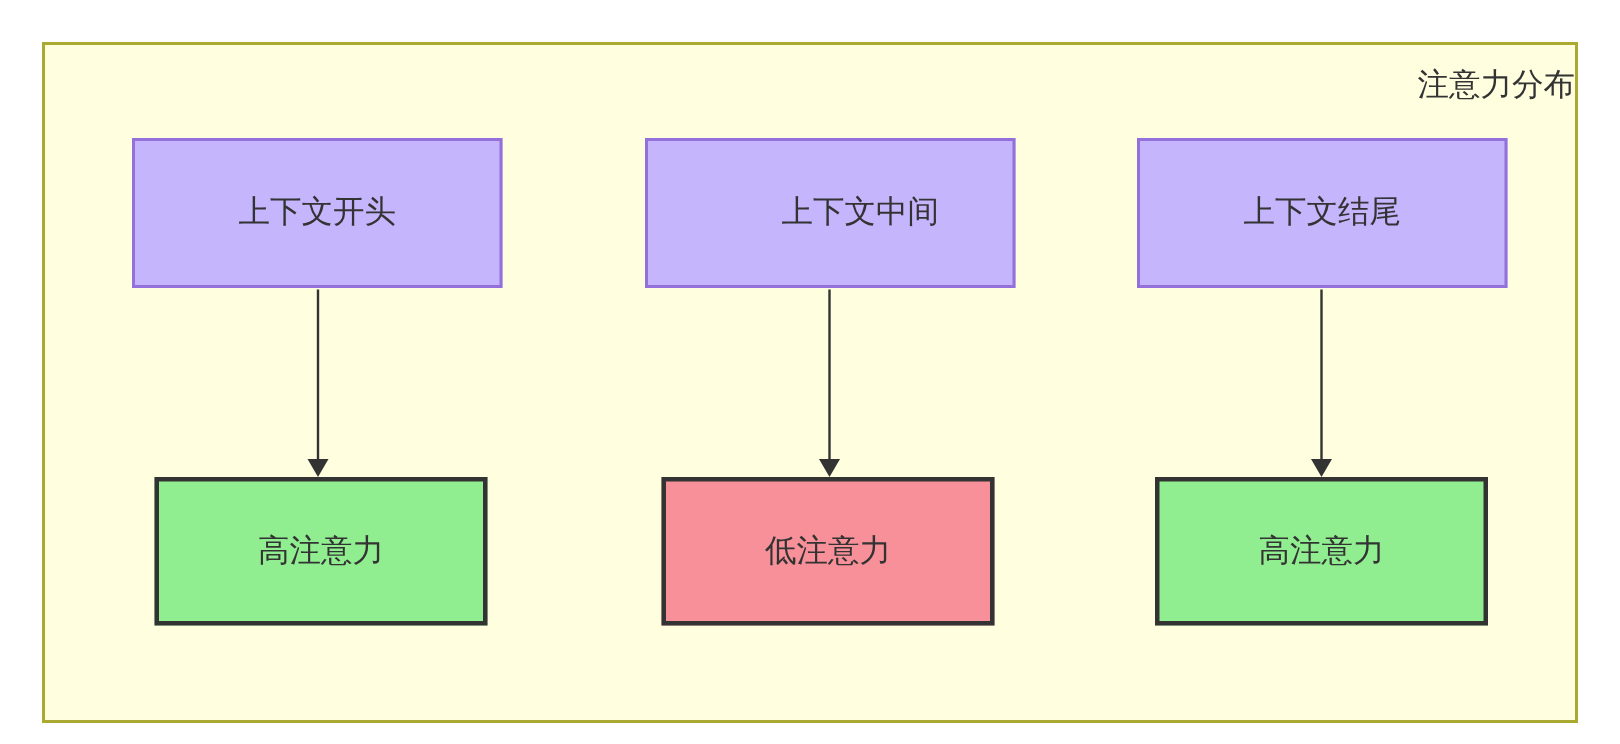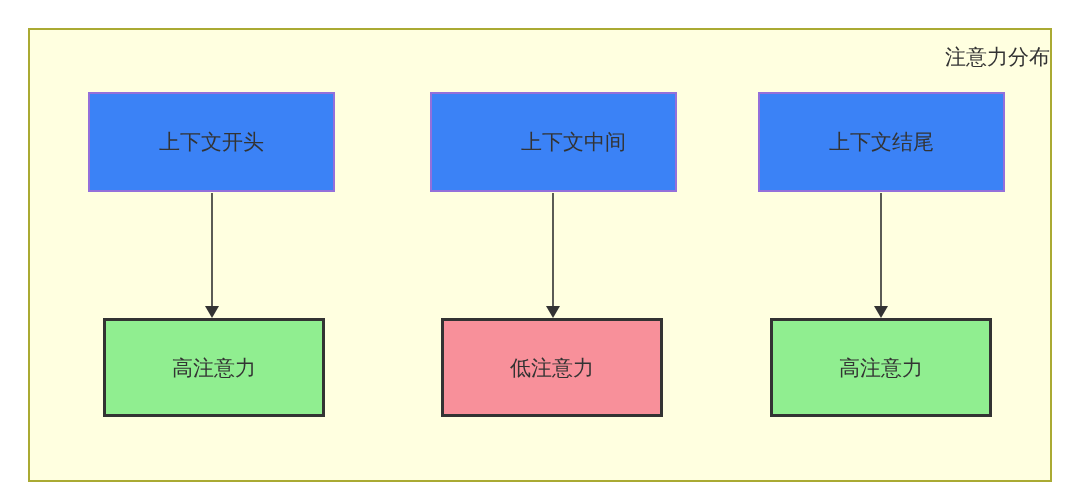--- a/index.html
+++ b/index.html
@@ -59,21 +59,21 @@
     font-size: 21px;
     color: #333333;
     line-height: 24px;
     white-space: nowrap;
   }
 
   
   .node-context {
     width: 247px;
     height: 100px;
-    background: #3b82f6;
+    background: #c4b5fd;
     border: 2px solid #9370db;
   }
 
   
   .node-outcome {
     width: 222px;
     height: 99px;
     border: 3px solid #333333;
     justify-content: center;
   }

